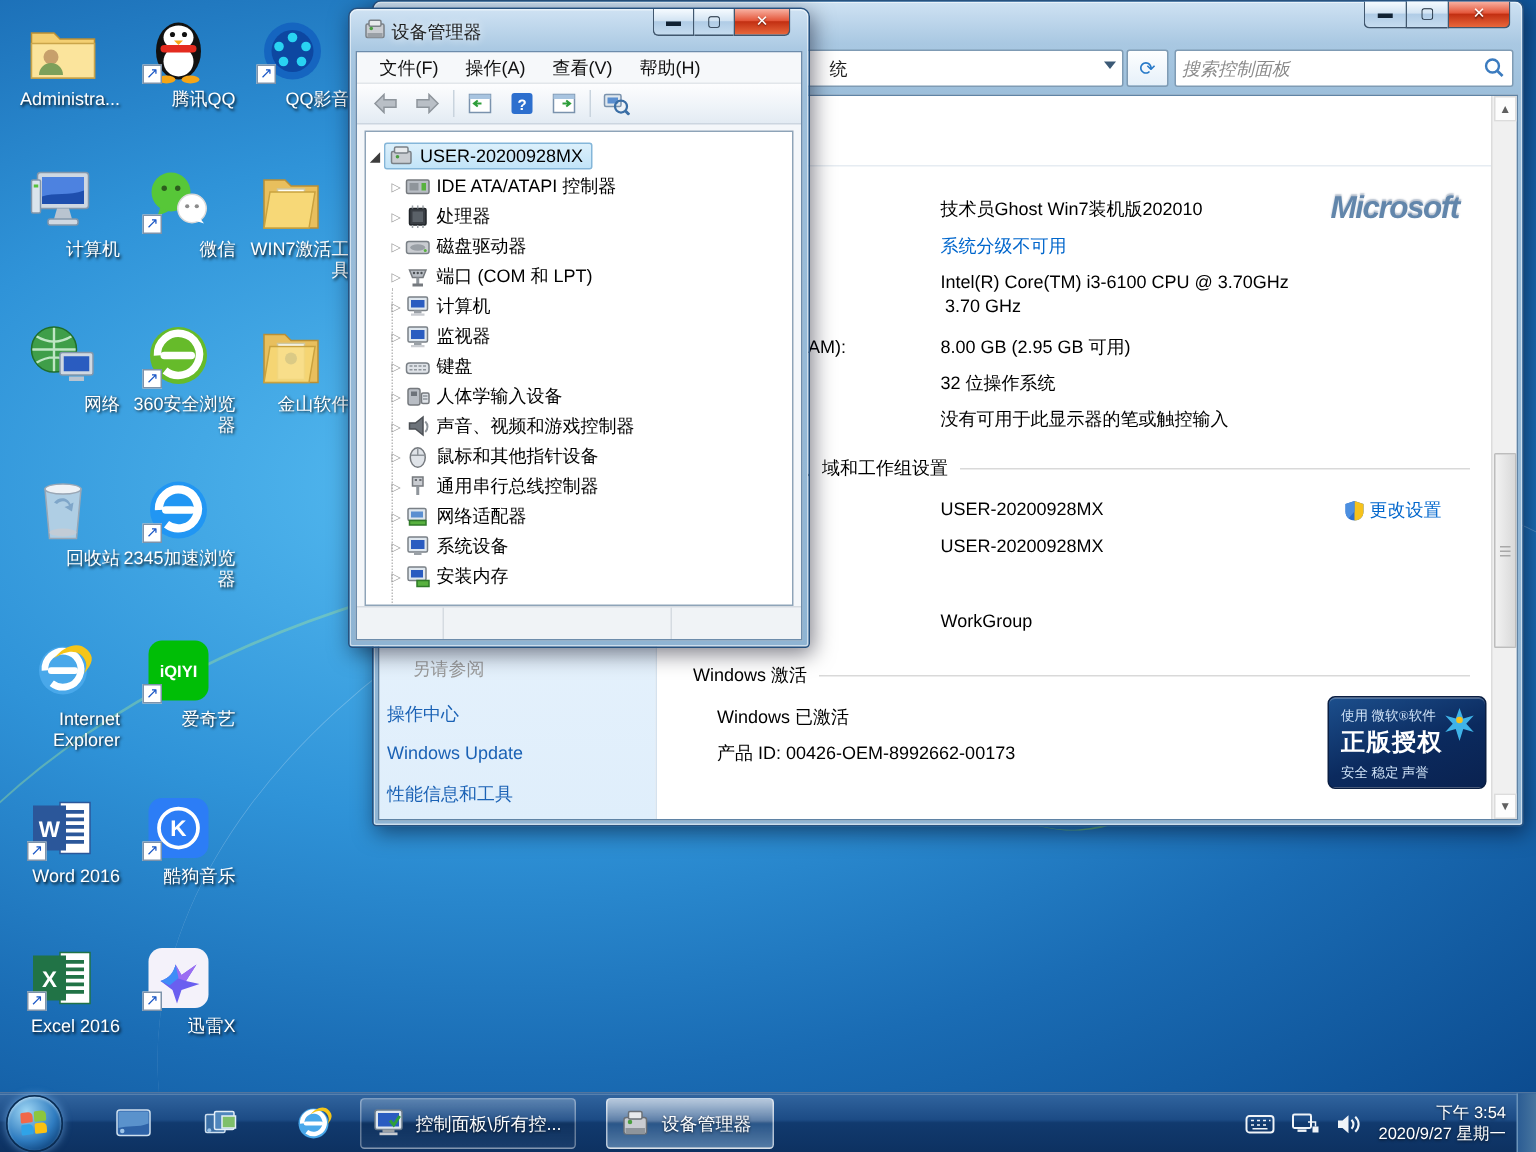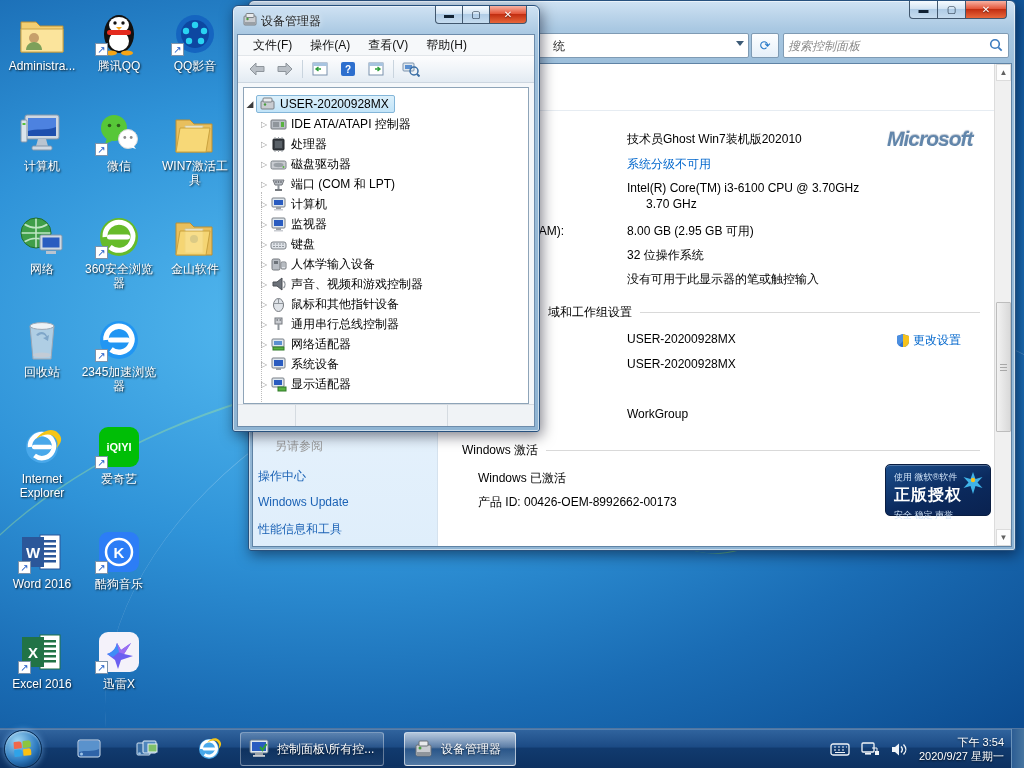--- a/index.html
+++ b/index.html
@@ -14,21 +14,21 @@
     border-top:2px solid rgba(180,240,140,.35); border-radius:50%; transform:rotate(-14deg); }
   .s2 { left:100px; top:300px; width:1100px; height:700px;
     border-top:1px solid rgba(255,255,255,.25); border-radius:50%; transform:rotate(-10deg); }
   .s3 { left:620px; top:430px; width:160px; height:120px;
     border-right:3px solid rgba(140,220,90,.55); border-radius:50%; transform:rotate(24deg); }
 
   
   .dicon { position:absolute; width:76px; text-align:center; cursor:default; }
   .dicon .ic { position:relative; width:48px; height:44px; margin:0 auto; }
   .dicon .lbl { margin-top:3px; color:#fff; font-size:12px; line-height:14px;
-    text-shadow:1px 1px 2px rgba(0,0,0,.85); word-wrap:break-word; }
+    text-shadow:1px 1px 2px rgba(0,0,0,.85); word-wrap:break-word;text-align:right; }
   .sc { position:absolute; left:0; bottom:0; width:13px; height:13px; background:#fff;
     border:1px solid #7d93ab; color:#1a57c6; font-size:10px; line-height:11px; text-align:center; }
 
   
   .awin { position:absolute; border:1px solid #27517e; border-radius:6px 6px 3px 3px;
     background:linear-gradient(#cfe2f3,#a9c8e2 28px,#9dbfdb 60px,#8fb4d3);
     box-shadow:0 0 0 1px rgba(255,255,255,.55) inset, 2px 4px 14px rgba(0,0,20,.5); }
   .capbtns { position:absolute; display:flex; }
   .capbtn { height:18px; border:1px solid #41576e; border-top:none; display:flex;
     align-items:center; justify-content:center; color:#fff; font-size:10px;
@@ -66,23 +66,23 @@
   .sb-l { position:absolute; left:5px; color:#1b62b5; cursor:pointer; }
 
   .cp-main { position:absolute; left:185px; top:0; right:17px; bottom:0; background:#fff; }
   .val { position:absolute; color:#000; }
   .lab { position:absolute; color:#000; }
   .lnk { position:absolute; color:#0066cc; cursor:pointer; }
   .sect { position:absolute; display:flex; align-items:center; color:#000; }
   .sect .rule { flex:1; height:1px; background:#d9d9d9; margin-left:8px; }
   .mslogo { position:absolute; font-style:italic; font-weight:bold; font-size:21px;
     color:#6286ab; letter-spacing:-1px; text-shadow:0 1px 1px rgba(255,255,255,.8), 0 -1px 1px rgba(40,70,110,.35); }
-  .badge { position:absolute; width:106px; height:52px; border-radius:5px;
+  .badge { position:absolute; width:106px; height:62px; border-radius:5px;
     background:linear-gradient(160deg,#1c4f8d,#0b2a5e 55%,#0a2250); border:1px solid #0a1e42;
-    box-shadow:0 1px 0 rgba(255,255,255,.25) inset; color:#fff; padding:6px 6px 4px 8px; }
+    box-shadow:0 1px 0 rgba(255,255,255,.25) inset; color:#fff; padding:6px 6px 4px 8px;font-family:Liberation Serif, serif; }
   .badge .b1 { font-size:9px; color:#cfe2f7; }
   .badge .b2 { font-size:16px; font-weight:bold; letter-spacing:1px; margin-top:1px; }
   .badge .b3 { font-size:9px; color:#cfe2f7; margin-top:3px; }
   .badge svg { position:absolute; right:4px; top:5px; }
 
   .vscroll { position:absolute; right:0; top:0; bottom:0; width:17px; background:#f0f0f0;
     border-left:1px solid #dcdcdc; }
   .varrow { position:absolute; left:1px; width:15px; height:17px; background:#fdfdfd;
     border:1px solid #dcdcdc; color:#606060; font-size:8px; text-align:center; line-height:15px; }
   .vthumb { position:absolute; left:1px; width:15px; background:linear-gradient(90deg,#f2f2f2,#d9d9d9);
@@ -415,21 +415,21 @@
         <div class="sb-l" style="top:457px">性能信息和工具</div>
       </div>
 
       <div class="cp-main">
         <div style="position:absolute;left:0;top:46px;right:0;height:1px;background:#e6ecf2"></div>
 
         <div class="val" style="left:189px;top:67px">技术员Ghost Win7装机版202010</div>
         <div class="mslogo" style="left:449px;top:63px">Microsoft</div>
         <div class="lnk" style="left:189px;top:92px">系统分级不可用</div>
         <div class="val" style="left:189px;top:117px">Intel(R) Core(TM) i3-6100 CPU @ 3.70GHz</div>
-        <div class="val" style="left:208px;top:133px">3.70 GHz</div>
+        <div class="val" style="left:192px;top:133px">3.70 GHz</div>
         <div class="lab" style="left:40px;top:159px">安装内存(RAM):</div>
         <div class="val" style="left:189px;top:159px">8.00 GB (2.95 GB 可用)</div>
         <div class="val" style="left:189px;top:183px">32 位操作系统</div>
         <div class="val" style="left:189px;top:207px">没有可用于此显示器的笔或触控输入</div>
 
         <div class="sect" style="left:38px;top:240px;right:14px">
           <span>计算机名称、域和工作组设置</span>
             <span class="rule"></span>
         </div>
         <div class="val" style="left:189px;top:268px">USER-20200928MX</div>
@@ -671,21 +671,21 @@
             </svg>
           <span class="tlabel">系统设备</span>
         </div>
         <div class="trow" style="top:286px;padding-left:14px">
           <span class="exp">▷</span>
           <svg class="ticn" width="18" height="16">
               <rect x="2" y="2" width="12" height="9" rx="1" fill="#dfe7ee" stroke="#7a8086"></rect>
               <rect x="4" y="4" width="8" height="5" fill="#2a5cc0"></rect>
               <rect x="8" y="11" width="8" height="4" fill="#58b13f" stroke="#2f7a28"></rect>
             </svg>
-          <span class="tlabel">显示适配器</span>
+          <span class="tlabel">安装内存</span>
         </div>
       </div>
 
       <div class="dmstatus">
         <div style="width:58px"></div>
         <div style="width:152px"></div>
         <div style="flex:1;border-right:none"></div>
       </div>
     </div>
   </div>

